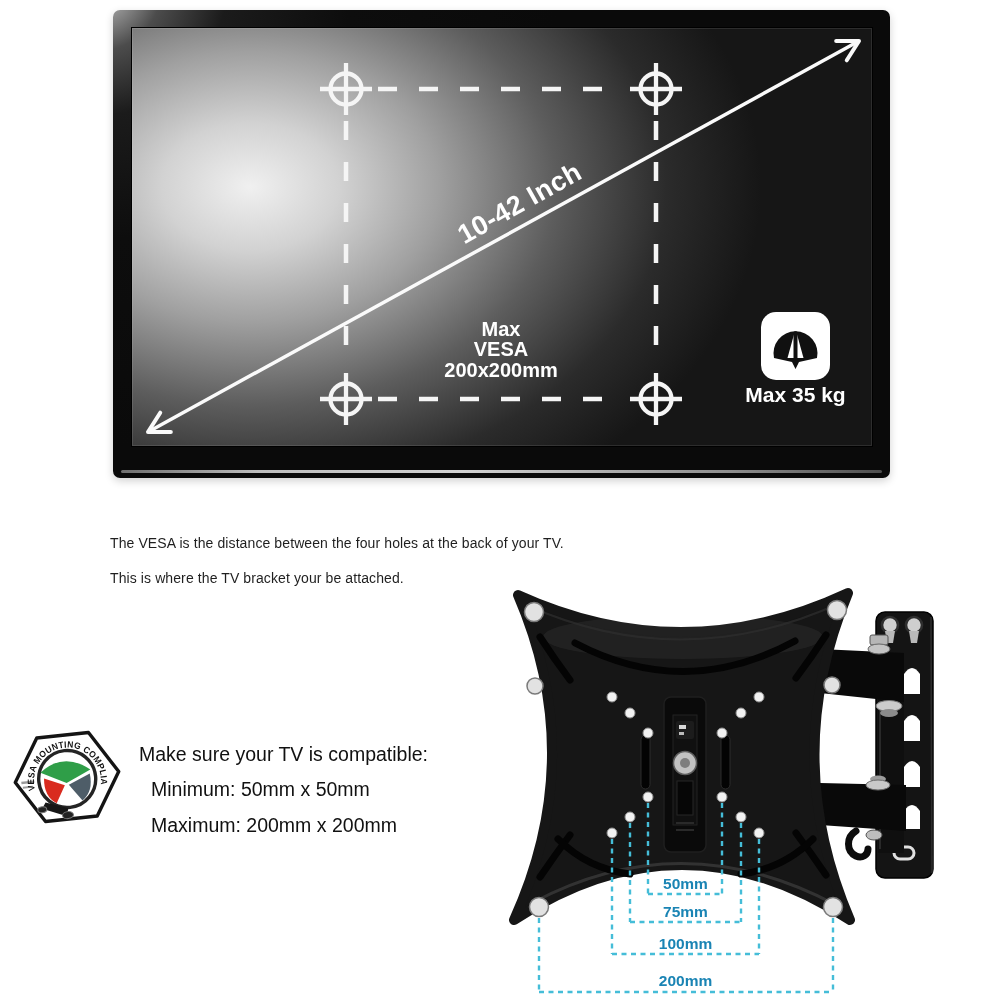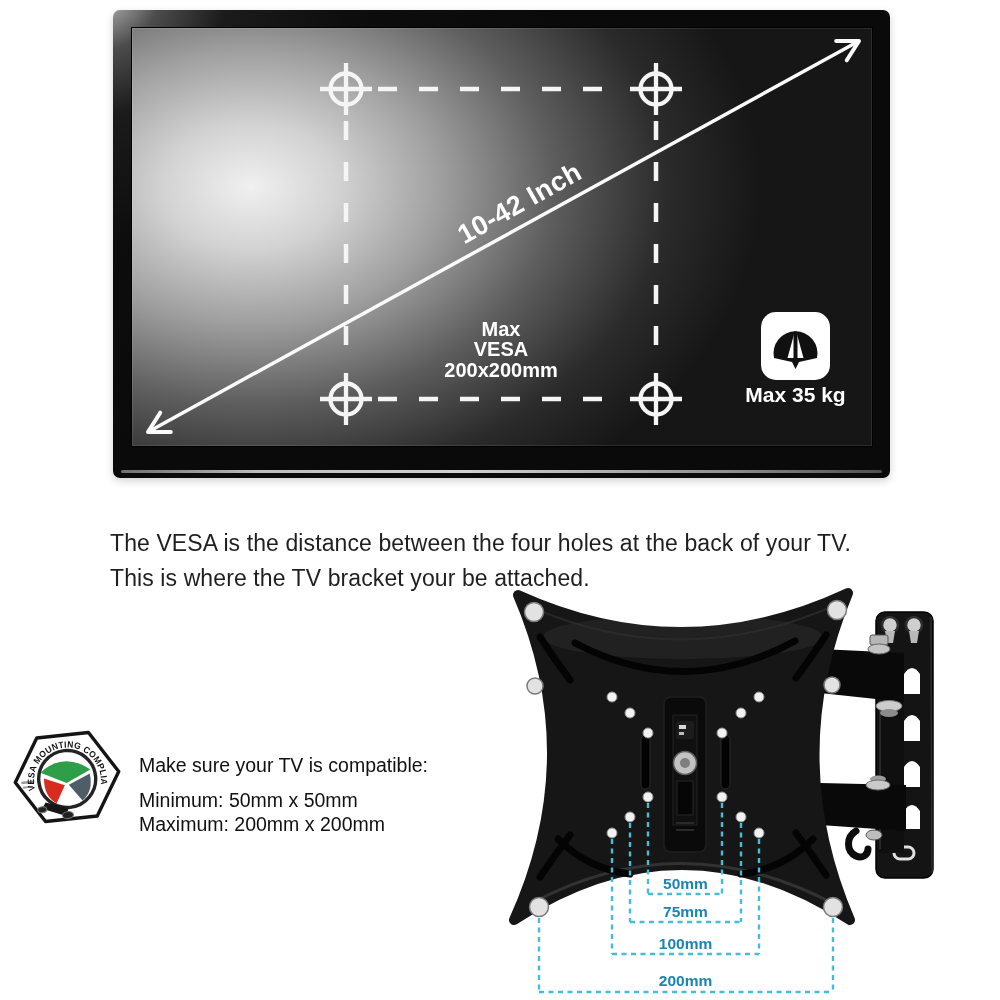--- a/index.html
+++ b/index.html
@@ -24,27 +24,27 @@
     box-shadow:inset 0 0 0 1px rgba(255,255,255,.10);
   }
   .tv-strip{
     left:8px;right:8px;bottom:5px;height:3px;border-radius:2px;
     background:linear-gradient(90deg,#6f6f6f,#bdbdbd 18%,#d2d2d2 45%,#8e8e8e 80%,#4f4f4f);
   }
 
   
   .desc{
     left:110px;top:526px;width:820px;color:#1f1f1f;
-    font-size:23px;line-height:35px;letter-spacing:.1px;
+    font-size:14px;line-height:35px;letter-spacing:.1px;
   }
   .compat{
     left:139px;top:739px;width:420px;color:#111;font-size:19.5px;
   }
-  .compat .head{margin:15px 0 12px 0;}
-  .compat .line{margin:0;line-height:23.5px;}
+  .compat .head{margin:4px 0 12px 0;}
+  .compat .line{margin:12px;line-height:23.5px;}
 
   svg text{font-family:"Liberation Sans", sans-serif;}
 </style>
 </head>
 <body>
 
 <div class="abs tv">
   <div class="abs screen">
     <svg width="740" height="418" viewBox="0 0 740 418">
       <defs>

